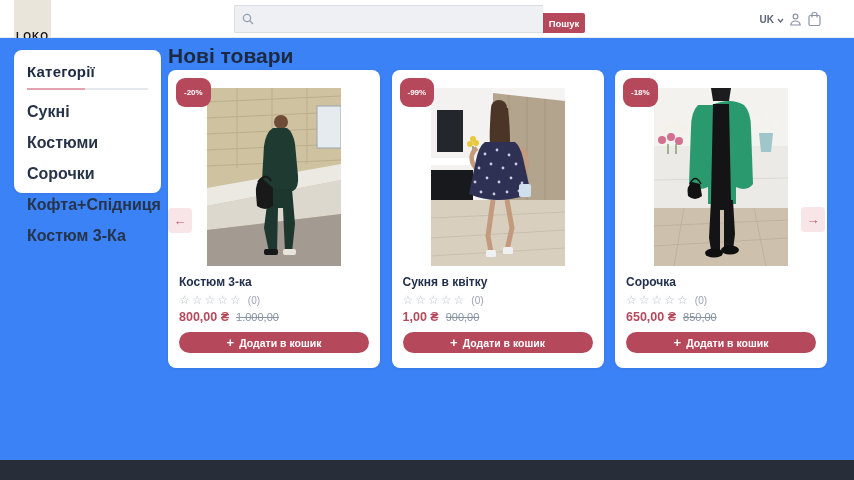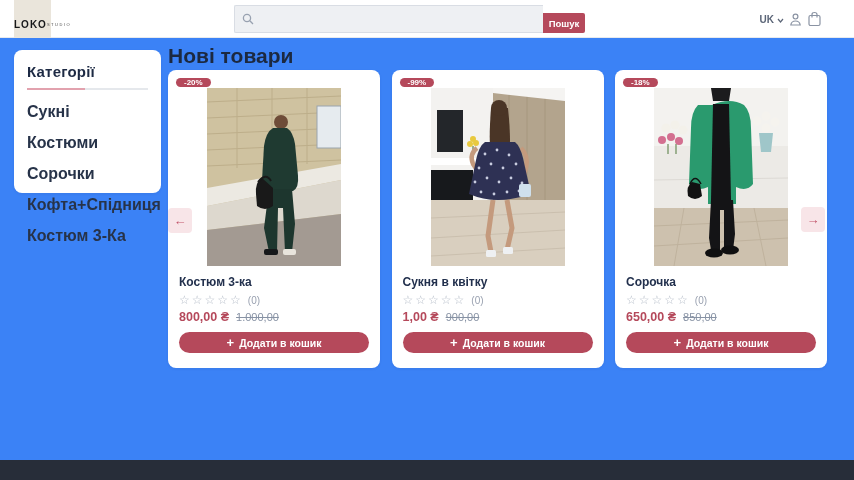--- a/index.html
+++ b/index.html
@@ -2,21 +2,21 @@
 <html><head>
 <meta charset="utf-8">
 <style>
   * { margin:0; padding:0; box-sizing:border-box; }
   html,body { width:854px; height:480px; overflow:hidden; }
   body { font-family:"Liberation Sans","DejaVu Sans",sans-serif; background:#ffffff; }
 
   
   .header { position:relative; height:38px; background:#ffffff; border-bottom:1px solid #e7eaee; }
   .logo { position:absolute; left:14px; top:0; width:37px; height:48px; background:#eae5db;
-          display:flex; flex-direction:row; align-items:center; justify-content:space-between; cursor:pointer; }
+          display:flex; flex-direction:column; align-items:center; justify-content:flex-end; cursor:pointer; }
   .logo-title { font-size:10px; font-weight:bold; letter-spacing:1px; color:#17181a; }
   .logo-sub { font-size:4px; letter-spacing:1.5px; color:#4a4a4a; margin-top:1px; }
 
   .search { position:absolute; left:234px; top:5px; width:351px; height:28px; display:flex; }
   .search-input-wrap { flex:1; display:flex; align-items:center; background:#eef0f3;
           border:1px solid #d9dde4; border-right:none; border-radius:2px 0 0 2px; padding:0 7px; }
   .search-input { flex:1; border:none; outline:none; background:transparent; font-size:11px; color:#3a4456; min-width:0; }
   .search-icon { display:flex; margin-right:6px; }
   .search-btn { width:42px; background:#b5495b; color:#ffffff; border:none; border-radius:0 2px 2px 0;
           font-size:9.5px; font-weight:bold; cursor:pointer; font-family:inherit;margin-top:8px; }
@@ -36,21 +36,21 @@
   .cat-list { margin-top:5px; }
   .cat-item { display:block; font-size:16px; font-weight:bold; color:#273349; margin-top:13px;
           text-decoration:none; cursor:pointer; }
 
   .page-title { position:absolute; left:168px; top:6px; font-size:21px; font-weight:bold; color:#1c2940; }
 
   .products { position:absolute; left:168px; top:32px; width:659px; display:flex; gap:11.5px; }
   .card { position:relative; width:212px; height:298px; background:#ffffff; border-radius:8px;
           box-shadow:0 1px 3px rgba(25,35,60,.07); }
   .badge { position:absolute; left:8px; top:8px; z-index:2; background:#b5495b; color:#ffffff;
-          font-size:8px; font-weight:bold; padding:0 8px; border-radius:9px; }
+          font-size:8px; font-weight:bold; padding:10px 8px; border-radius:9px; }
   .prod-img { width:134px; height:178px; margin:18px auto 0 auto; overflow:hidden; cursor:pointer; }
   .prod-img svg { display:block; }
   .card-info { padding:9px 11px 0 11px; }
   .prod-title { font-size:12px; font-weight:bold; color:#22304d; cursor:pointer; }
   .stars-row { margin-top:4px; display:flex; align-items:center; gap:5px; }
   .stars { font-size:12px; letter-spacing:2px; color:#b9c0cb; cursor:pointer; }
   .rating-count { font-size:10px; color:#99a1b0; }
   .price-row { margin-top:3px; display:flex; align-items:baseline; gap:7px; }
   .price { font-size:12.5px; font-weight:bold; color:#b5495b; }
   .old-price { font-size:11px; color:#8792a4; text-decoration:line-through; }

